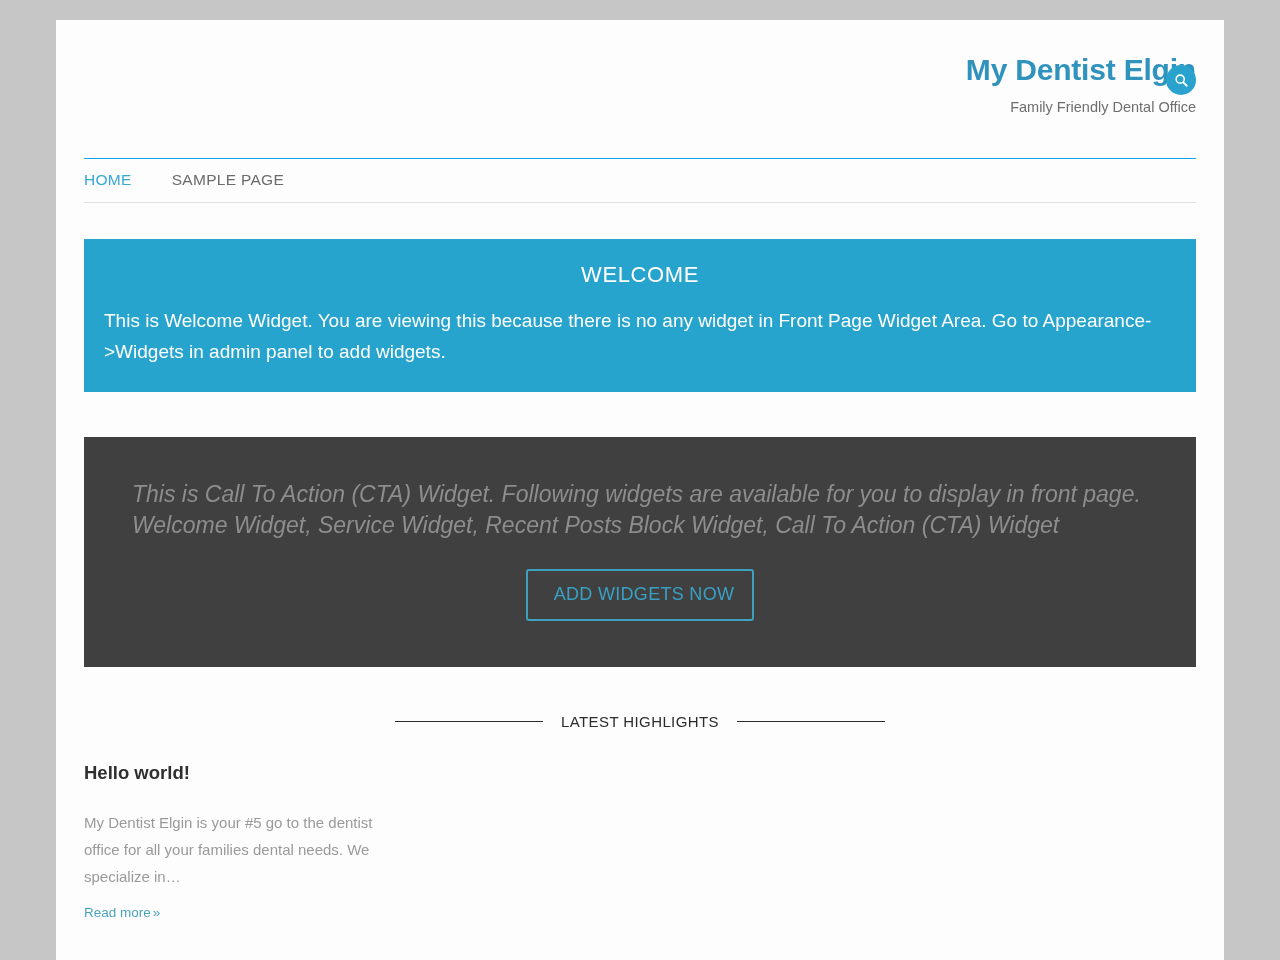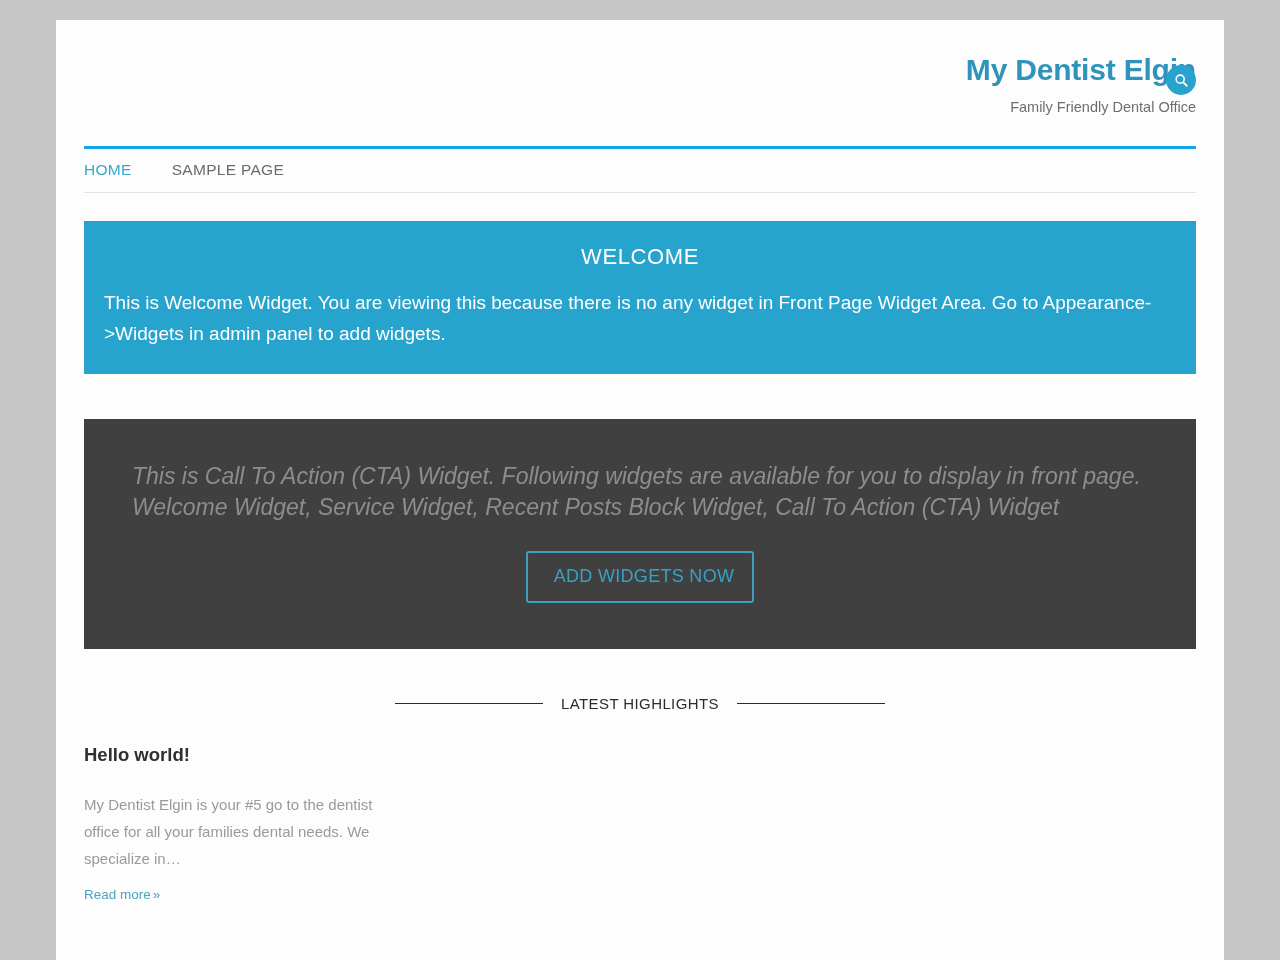--- a/index.html
+++ b/index.html
@@ -61,22 +61,22 @@
     padding: 0;
     cursor: pointer;
     display: flex;
     align-items: center;
     justify-content: center;
   }
   #search-toggle svg { display: block; }
 
   
   #main-nav {
-    margin-top: 30px;
-    border-top: 3px solid #0ea5e9;
+    margin-top: 42px;
+    border-top: 1px solid #0ea5e9;
     border-bottom: 1px solid #e2e2e2;
   }
   #nav-list {
     list-style: none;
     margin: 0;
     padding: 0;
     display: flex;
     align-items: center;
   }
   #nav-list li { margin: 0; }
@@ -86,21 +86,21 @@
     font-size: 15.5px;
     color: #6b6b6b;
     text-decoration: none;
     letter-spacing: 0.3px;
   }
   .nav-link.is-active { color: #35a8d0; }
   #nav-list li + li { margin-left: 40px; }
 
   
   #welcome-widget {
-    margin-top: 28px;
+    margin-top: 36px;
     background: #27a4cd;
     color: #ffffff;
     padding: 22px 20px 24px 20px;
     box-sizing: border-box;
   }
   #welcome-title {
     margin: 0;
     text-align: center;
     font-size: 22px;
     font-weight: normal;

